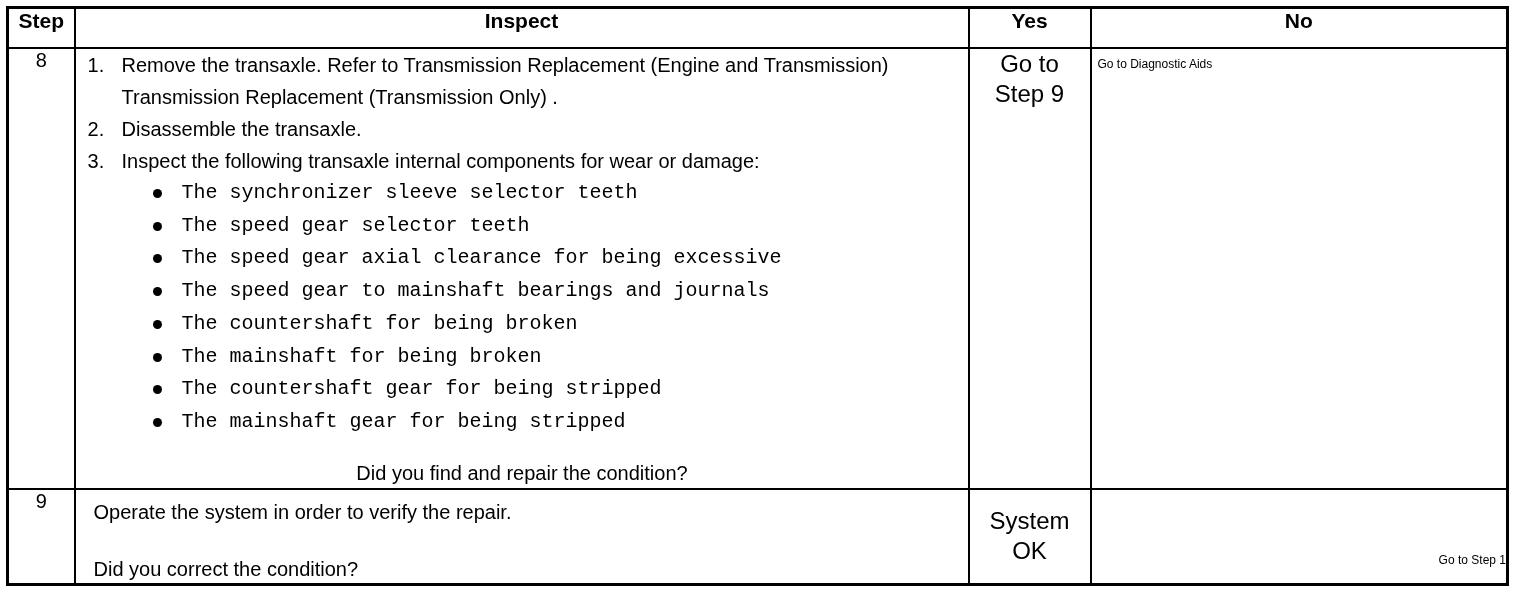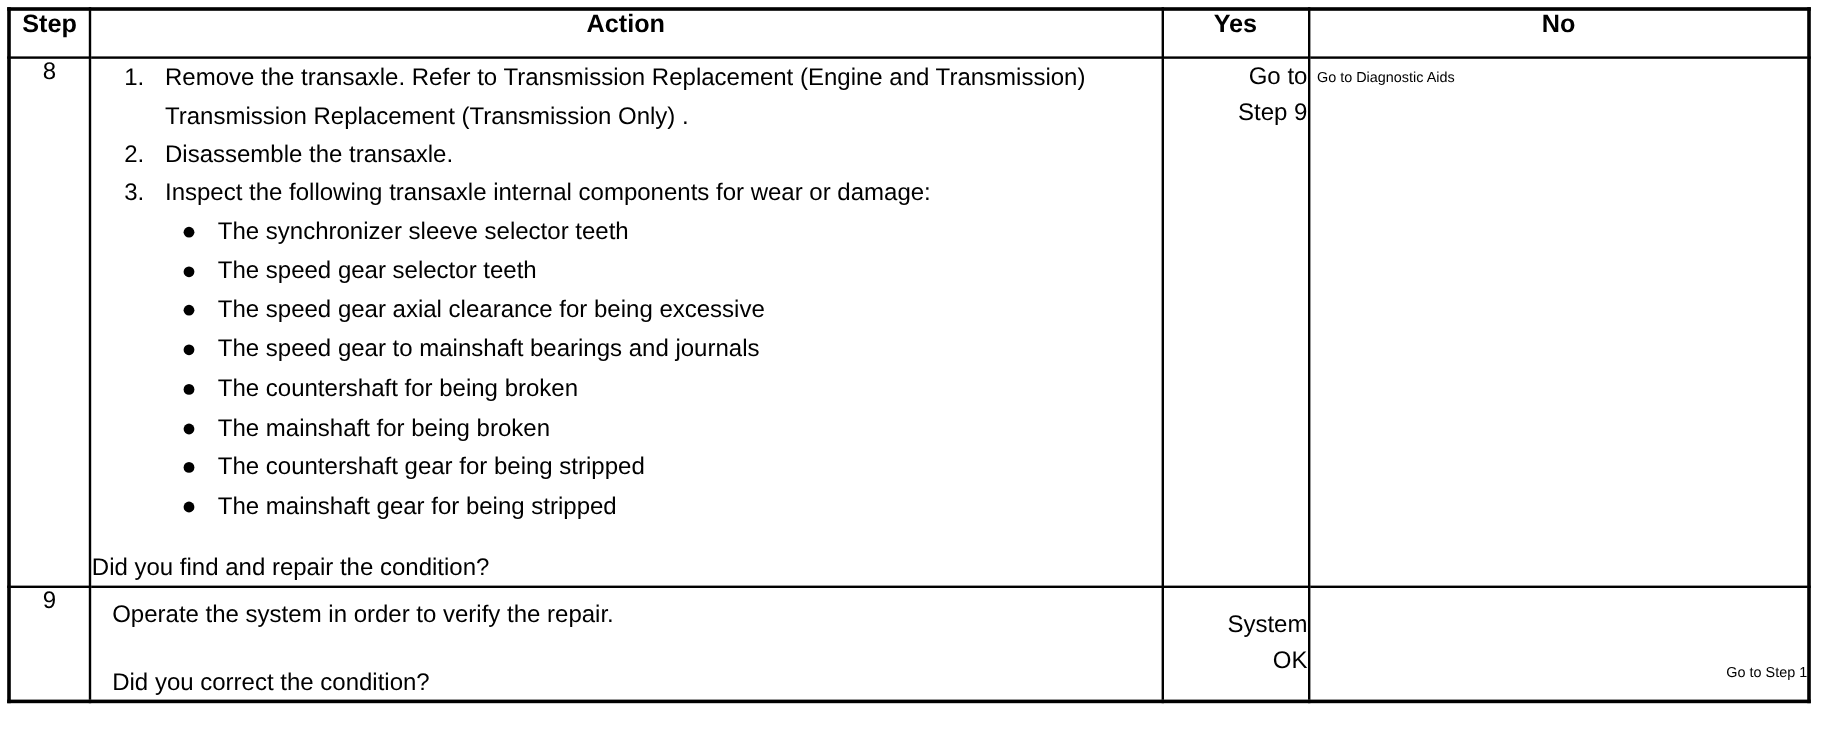--- a/index.html
+++ b/index.html
@@ -69,23 +69,23 @@
     vertical-align: middle;
     font-size: 20px;
     font-weight: normal;
   }
   .cell-action {
     padding: 6px 6px 6px 8px;
     font-size: 20px;
     line-height: 32px;
   }
   .cell-yes {
-    text-align: right;
+    text-align: center;
     vertical-align: bottom;
-    font-size: 20px;
+    font-size: 24px;
     line-height: 30px;
     padding-bottom: 6px;
   }
   .cell-no {
     font-size: 12px;
     line-height: 30px;
     vertical-align: bottom;
     padding: 0 6px 6px 6px;
   }
   .cell-no.align-left   { text-align: left;   padding-left: 6px; }
@@ -100,40 +100,41 @@
   ol.steps {
     margin: 0;
     padding: 0;
     list-style: none;
     counter-reset: stepnum;
   }
   ol.steps > li {
     position: relative;
     counter-increment: stepnum;
     padding-left: 46px;
-    margin: 0 0 0 16px;
+    margin: 0 0 0 0;
     font-size: 20px;
     line-height: 32px;
   }
   ol.steps > li::before {
     content: counter(stepnum) ".";
     position: absolute;
     left: 12px;
     top: 0;
     width: 26px;
     text-align: left;
     font-size: 20px;
     line-height: 32px;
   }
 
   
   ul.bullets {
     margin: 0;
     padding: 0;
     list-style: none;
+    font-family: Liberation Mono, monospace;
   }
   ul.bullets > li {
     position: relative;
     padding-left: 36px;
     margin-left: 70px;
     font-size: 20px;
     line-height: 32.7px;
   }
   ul.bullets > li .bullet-dot {
     position: absolute;
@@ -144,20 +145,21 @@
     border-radius: 50%;
     background: #000000;
     display: block;
   }
 
   .question {
     font-size: 20px;
     line-height: 30px;
     margin-top: 19px;
     padding-left: 1px;
+    text-align: center;
   }
 
   .r9-line  { font-size: 20px; line-height: 28px; padding-left: 18px; }
   .r9-gap   { height: 29px; }
 </style>
 </head>
 <body>
 
 <div class="page">
 
@@ -165,21 +167,21 @@
     <colgroup>
       <col class="c-step">
       <col class="c-action">
       <col class="c-yes">
       <col class="c-no">
     </colgroup>
 
     <thead>
       <tr class="hdr-row">
         <th class="th-step">Step</th>
-        <th class="th-action">Action</th>
+        <th class="th-action">Inspect</th>
         <th class="th-yes">Yes</th>
         <th class="th-no">No</th>
       </tr>
     </thead>
 
     <tbody>
 
       <tr class="row8">
 
         <td class="cell-step">8</td>

